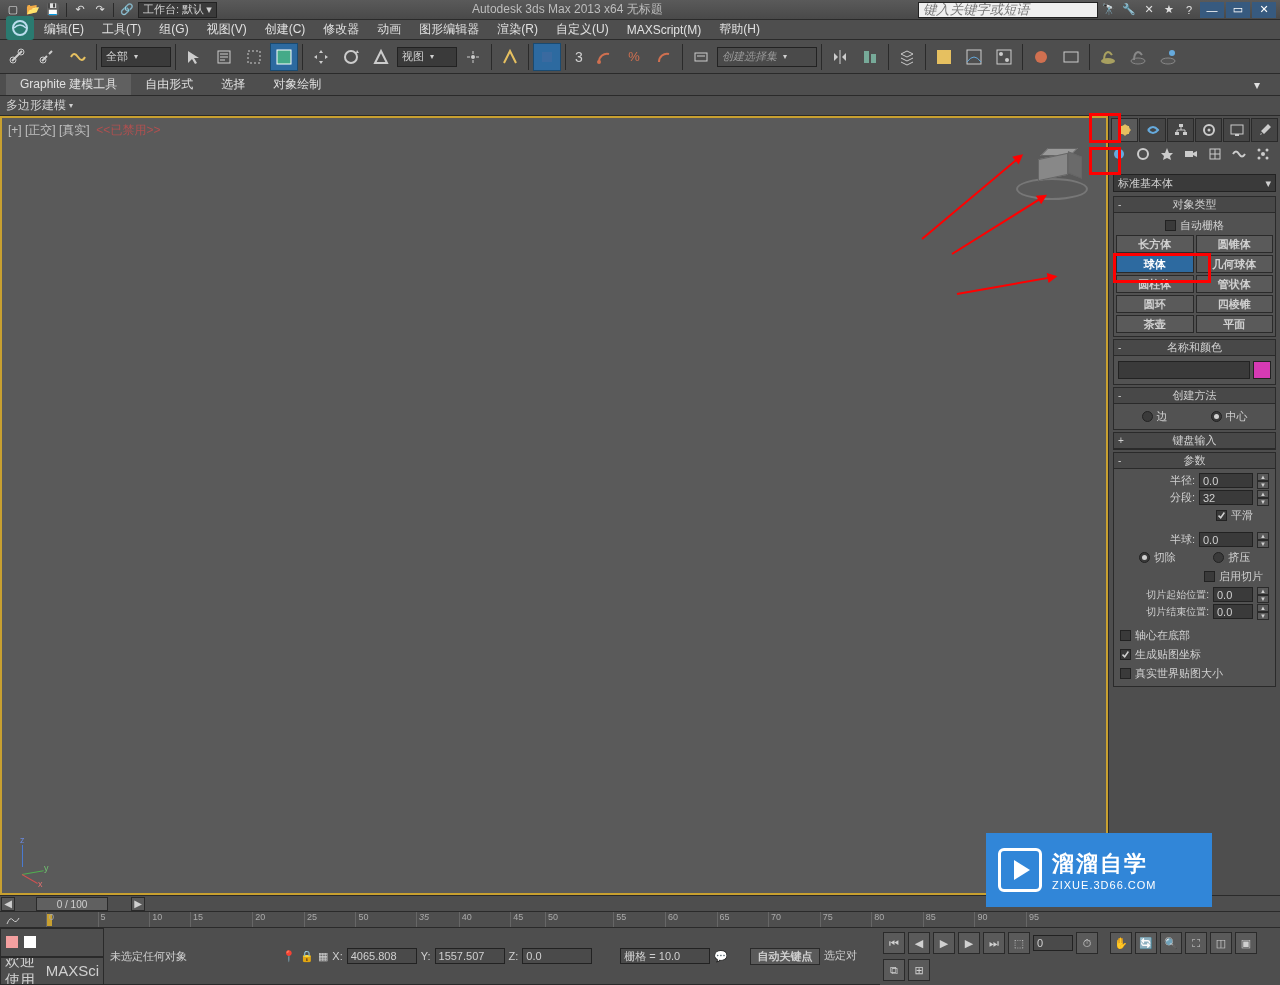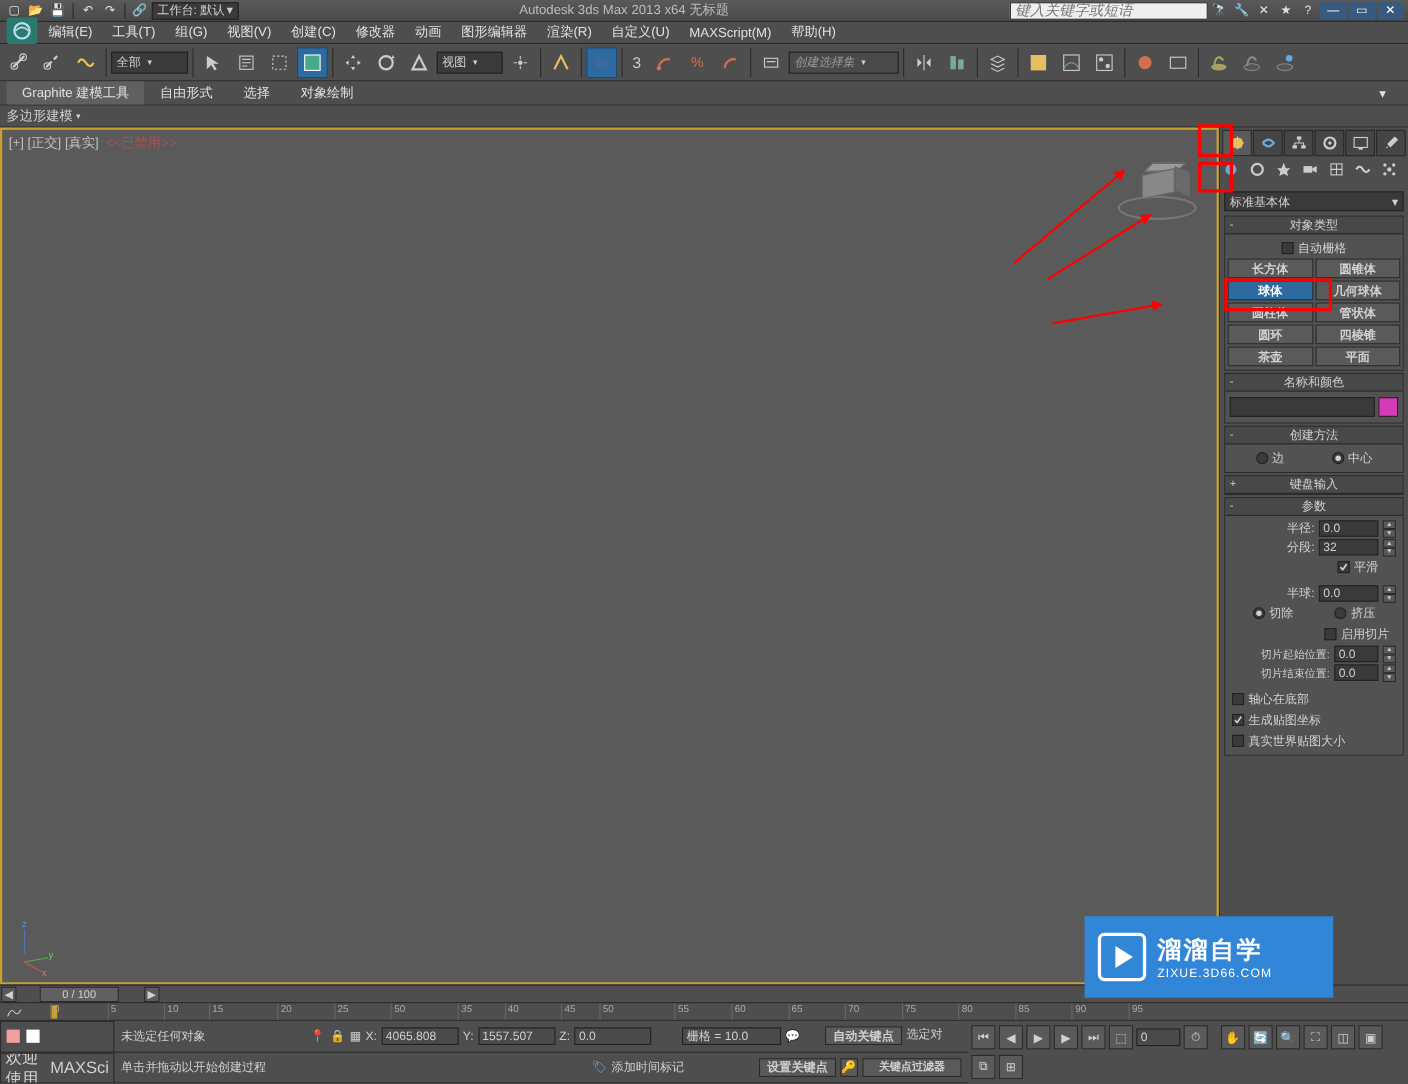--- a/index.html
+++ b/index.html
@@ -696,29 +696,20 @@
         <span class="coord">1557.507</span>
       <span>Z:</span>
         <span class="coord">0.0</span>
       <span style="width:20px"></span>
       <span class="coord" style="width:90px">栅格 = 10.0</span>
       <span>💬</span>
       <span style="width:14px"></span>
       <div class="objbtn" style="width:70px;height:17px;font-size:11px">自动关键点</div>
       <div class="combo" style="width:50px;height:17px;font-size:11px"><span>选定对</span></div>
     </div>
-    <div class="row">
-      <span style="flex:1">单击并拖动以开始创建过程</span>
-      <span style="color:#6ad">🏷</span>
-      <span>添加时间标记</span>
-      <span style="width:60px"></span>
-      <div class="objbtn" style="width:70px;height:17px;font-size:11px">设置关键点</div>
-      <div class="objbtn" style="width:16px;height:17px">🔑</div>
-      <div class="objbtn" style="width:90px;height:17px;font-size:10px">关键点过滤器</div>
-    </div>
   </div>
   <div class="sright">
     <div class="playbtn">⏮</div>
     <div class="playbtn">◀</div>
     <div class="playbtn">▶</div>
     <div class="playbtn">▶</div>
     <div class="playbtn">⏭</div>
     <div class="playbtn">⬚</div>
     <div class="coord" style="width:40px">0</div>
     <div class="playbtn">⏱</div>

